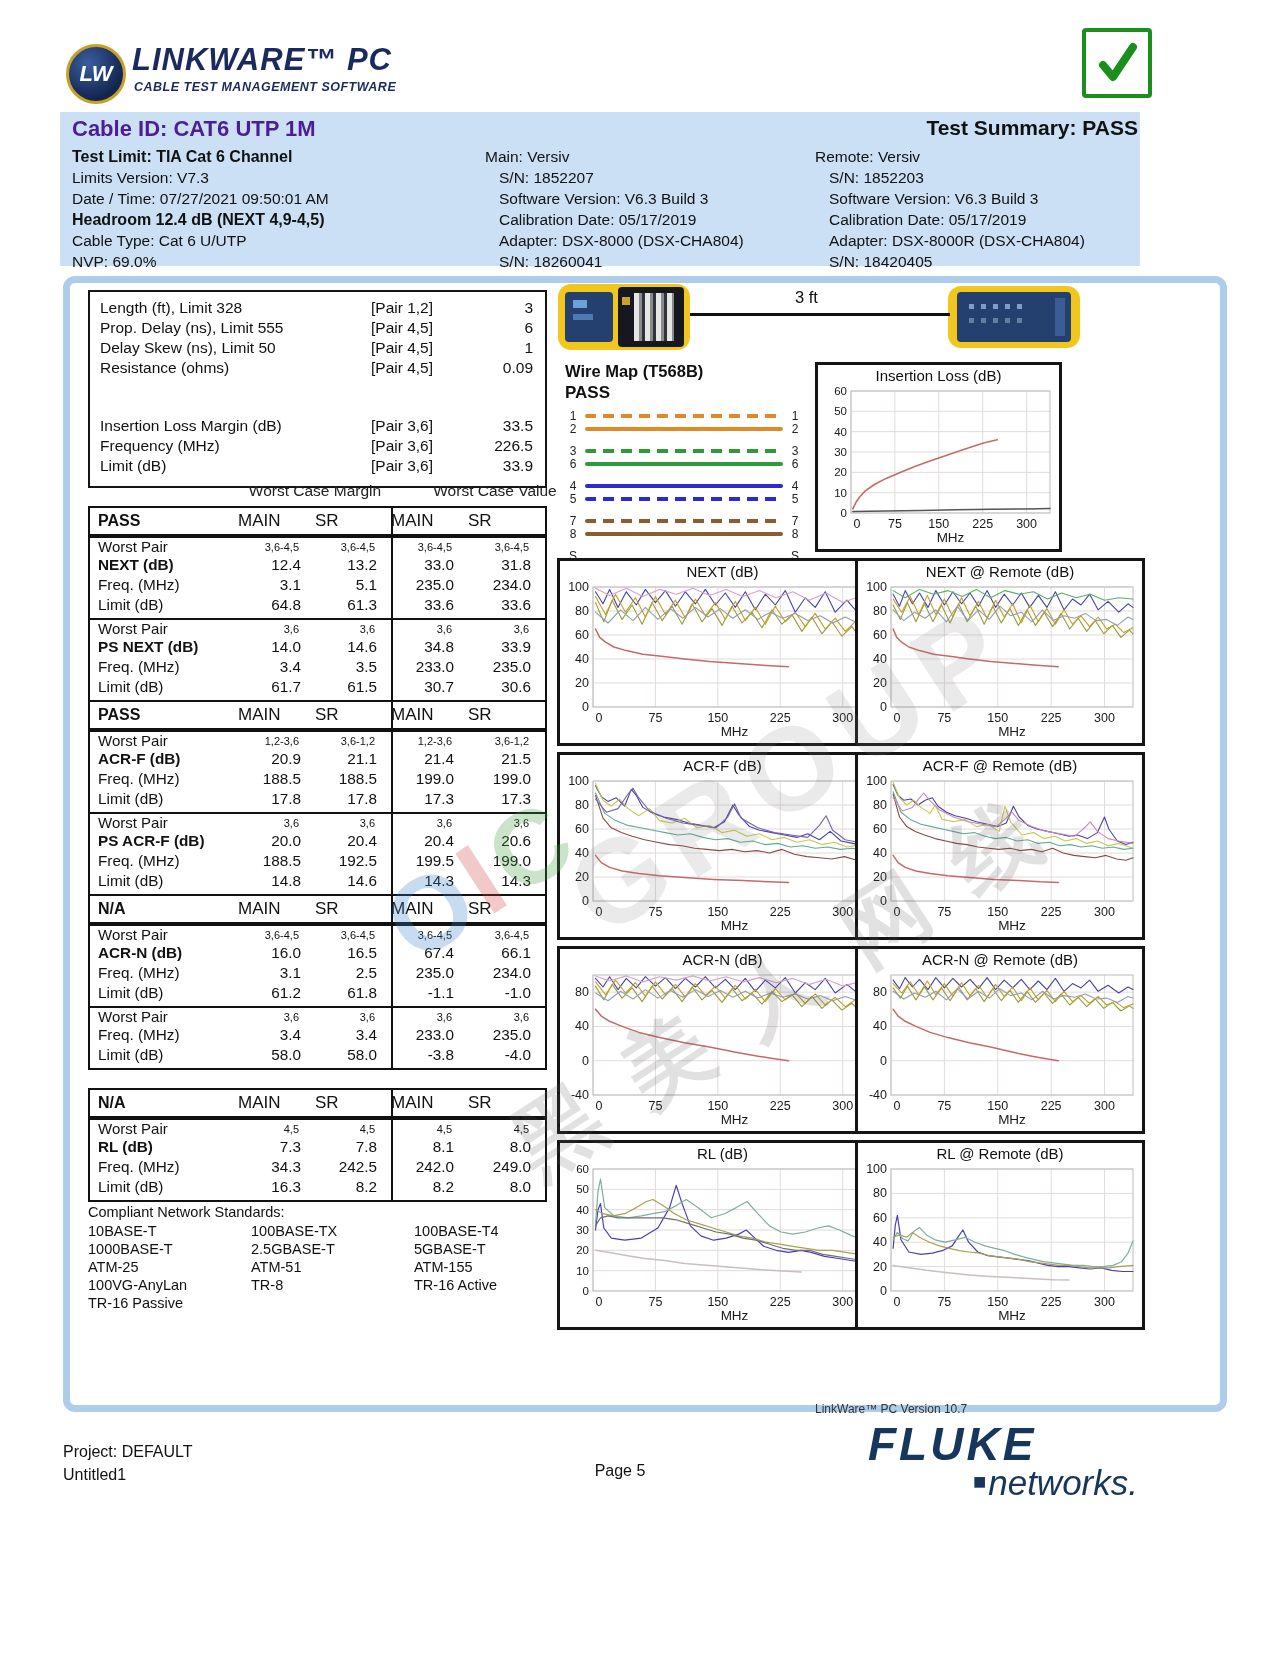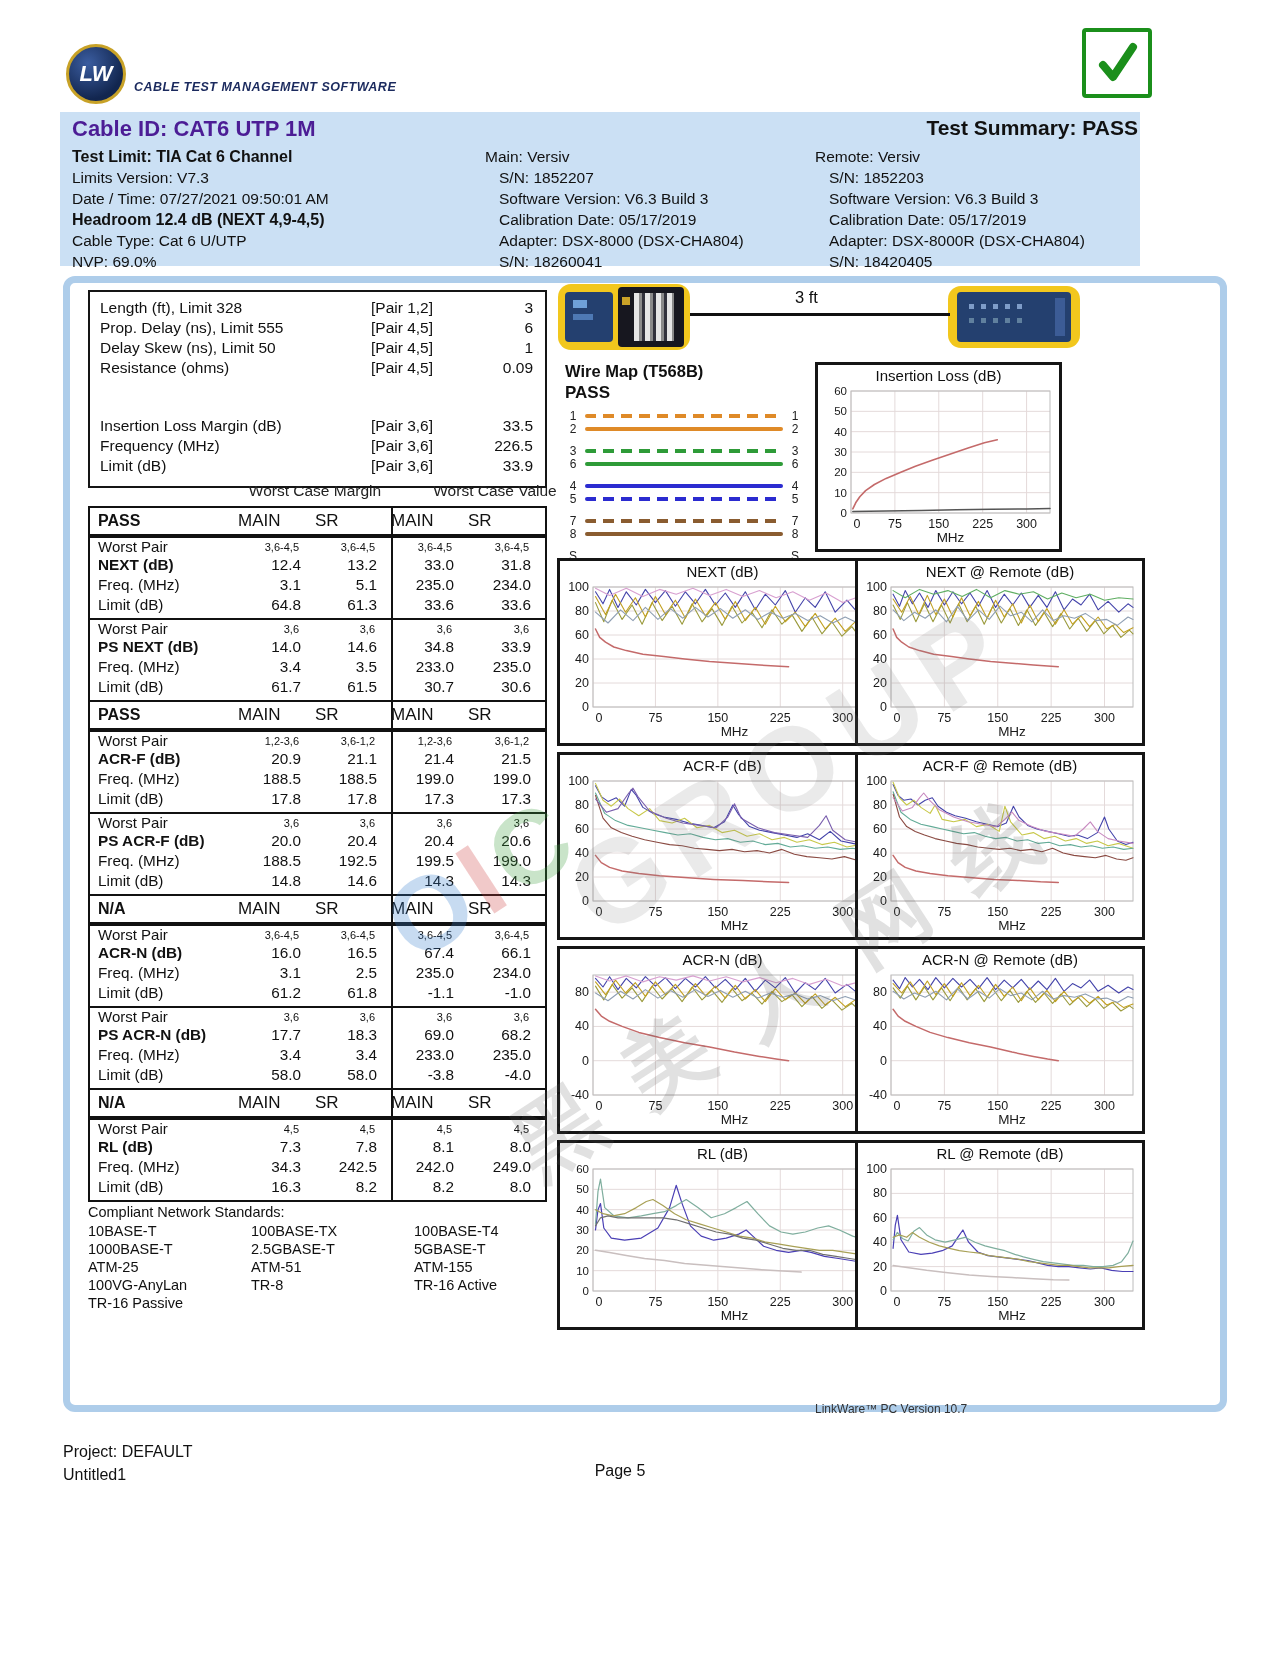--- a/index.html
+++ b/index.html
@@ -100,20 +100,21 @@
   .fluke{position:absolute;left:868px;top:1422px;width:270px;color:#16365c;}
   .fluke .top{font-size:46px;font-weight:900;font-style:italic;letter-spacing:3px;line-height:44px;}
   .fluke .bot{font-size:35px;font-style:italic;text-align:right;line-height:36px;margin-top:-2px;}
 </style>
 </head>
 <body>
 
 <div id="page">
 
   <div class="lw-badge">LW</div>
+  <div class="lw-title">LinkWare™ PC</div>
   <div class="lw-sub">CABLE TEST MANAGEMENT SOFTWARE</div>
 
   <div class="check-box">
     <svg width="44" height="44" viewBox="0 0 44 44">
       <path d="M8 24 L18 36 L38 6" fill="none" stroke="#1b8f1b" stroke-width="8" stroke-linecap="round" stroke-linejoin="round"></path>
     </svg>
   </div>
 
   <div class="band"></div>
   <div class="cable-id">Cable ID: CAT6 UTP 1M</div>
@@ -366,27 +367,20 @@
             <div class="cv">-1.0</div>
           </div>
         </div>
         <div class="sec">
           <div class="trow wrow">
             <div class="c0">Worst Pair</div>
             <div class="cv">3,6</div>
             <div class="cv">3,6</div>
             <div class="cv">3,6</div>
             <div class="cv">3,6</div>
-          </div>
-          <div class="trow drow bold">
-            <div class="c0">PS ACR-N (dB)</div>
-            <div class="cv">17.7</div>
-            <div class="cv">18.3</div>
-            <div class="cv">69.0</div>
-            <div class="cv">68.2</div>
           </div>
           <div class="trow drow">
             <div class="c0">Freq. (MHz)</div>
             <div class="cv">3.4</div>
             <div class="cv">3.4</div>
             <div class="cv">233.0</div>
             <div class="cv">235.0</div>
           </div>
           <div class="trow drow">
             <div class="c0">Limit (dB)</div>
@@ -854,13 +848,19 @@
   <div class="wm-layer" id="wm-group">GROUP</div>
   <div class="wm-layer" id="wm-oic"><span style="color: rgb(59, 130, 208);">O</span><span style="color: rgb(208, 64, 64);">I</span><span style="color: rgb(63, 160, 64);">C</span></div>
   <div class="wm-layer" id="wm-cn">黑美人网线</div>
 
   <div class="version">LinkWare™ PC Version 10.7</div>
   <div class="foot-proj">
     <div>Project: DEFAULT</div>
     <div>Untitled1</div>
   </div>
   <div class="foot-page">Page 5</div>
+  <div class="fluke">
+    <div class="top">FLUKE</div>
+    <div class="bot">
+      <span style="font-size:22px;vertical-align:6px;">■ </span><span>networks.</span>
+    </div>
+  </div>
 </div>
 
 </body></html>

